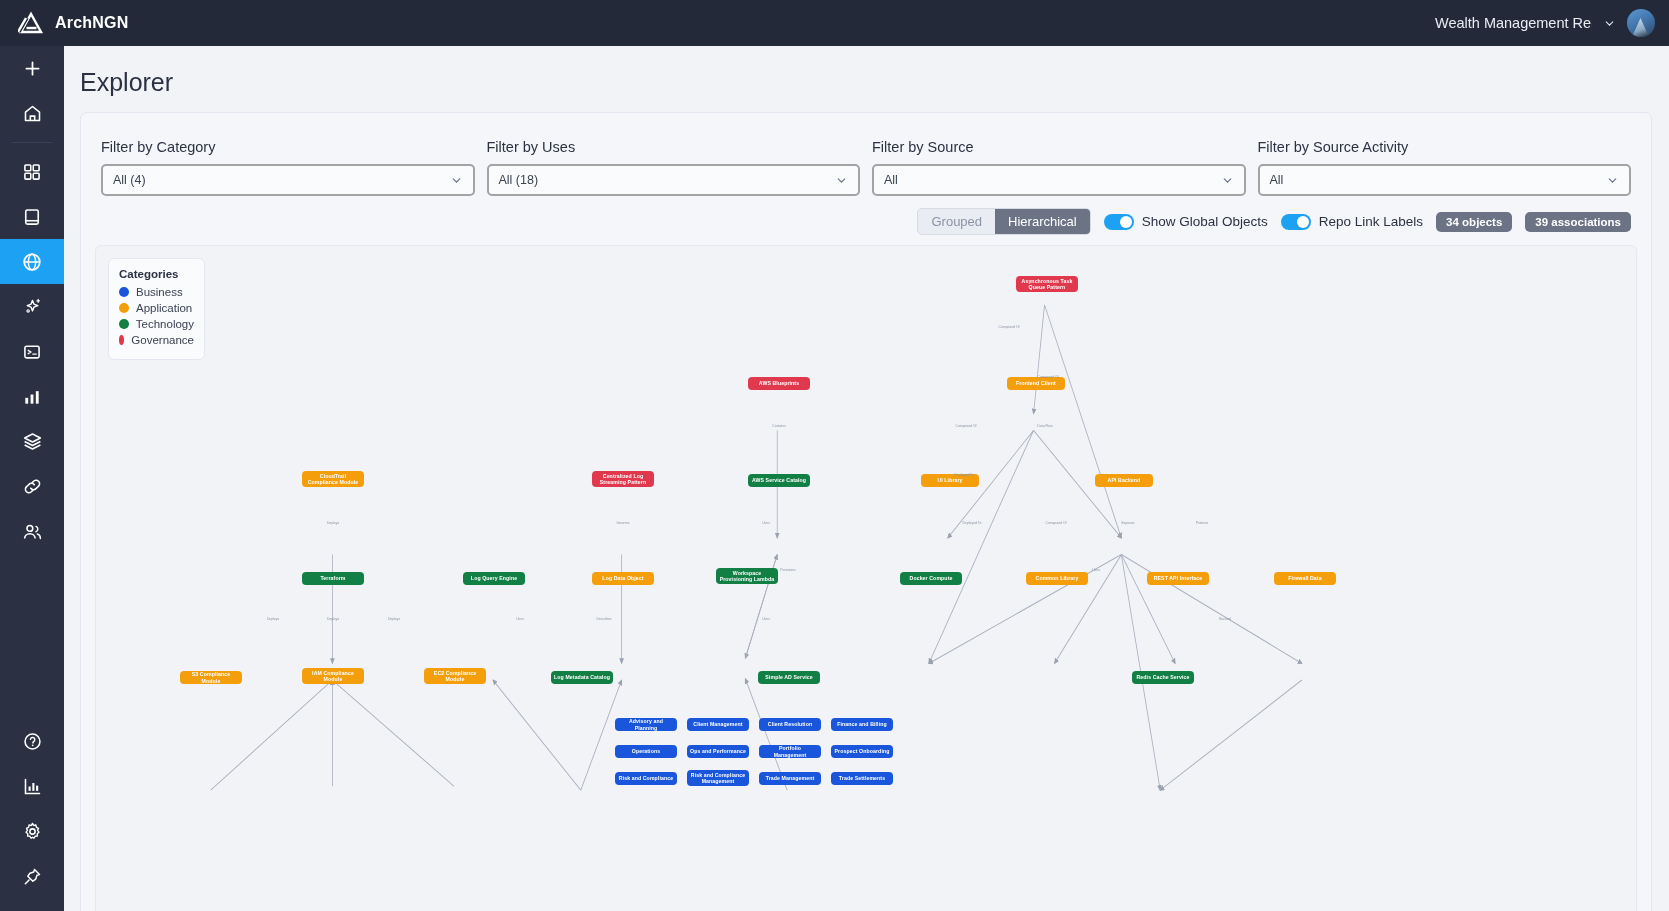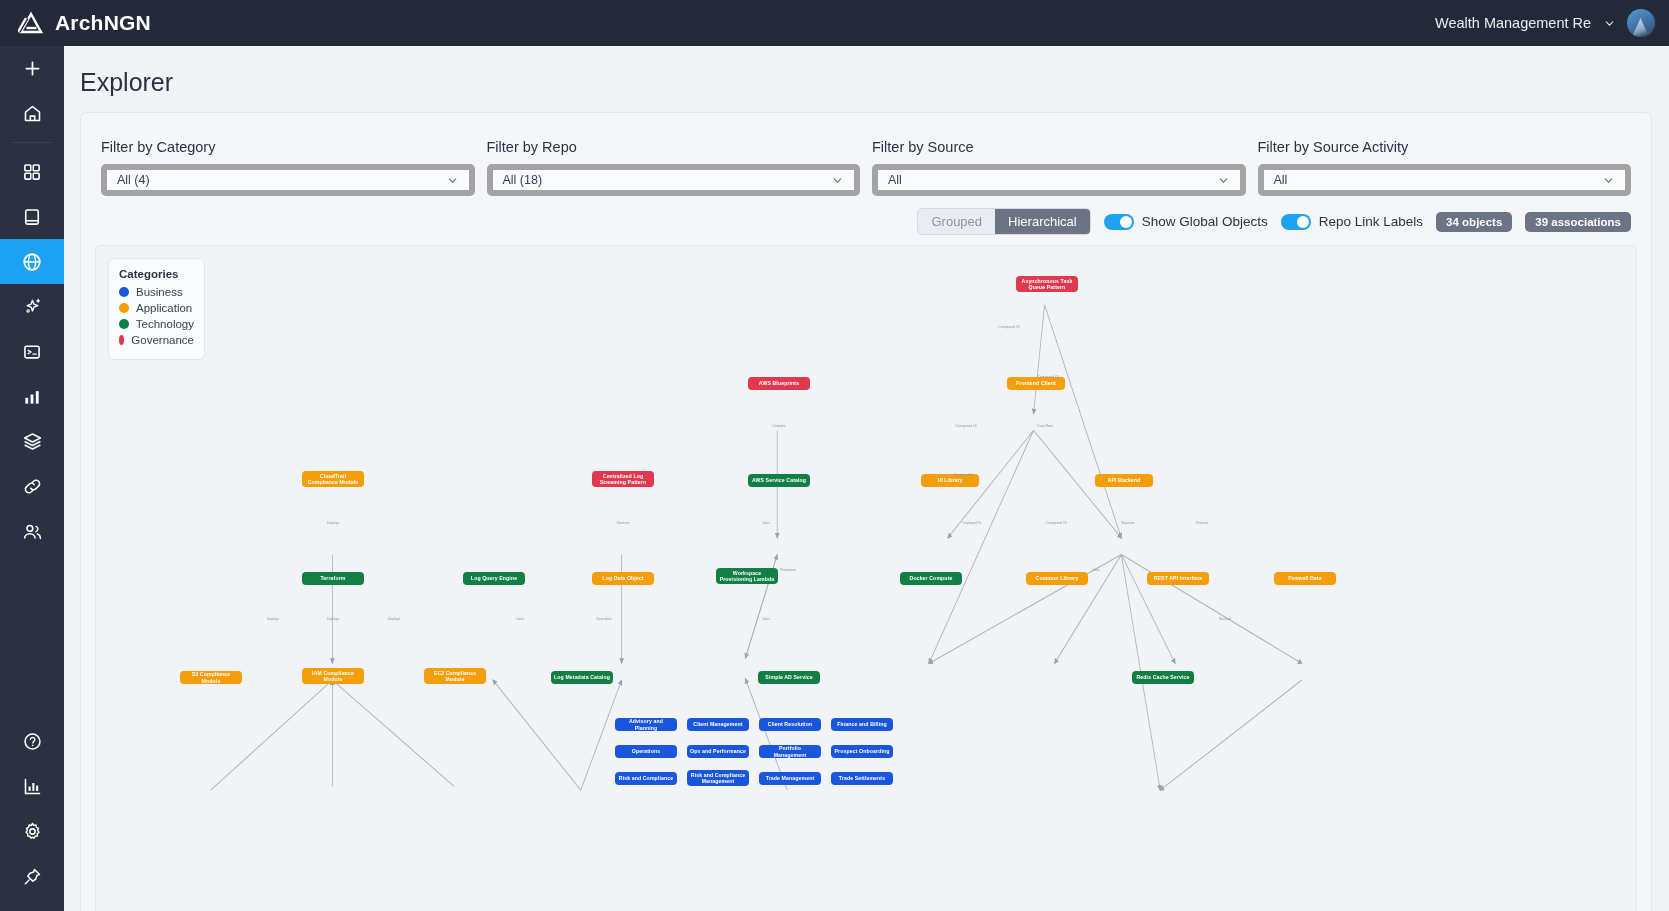--- a/index.html
+++ b/index.html
@@ -8,21 +8,21 @@
     font-family: "Liberation Sans", sans-serif;
     background: #f1f3f7; overflow: hidden;
   }
   
   .topbar {
     position: absolute; left: 0; top: 0; width: 1669px; height: 46px;
     background: #232938; display: flex; align-items: center;
     justify-content: space-between; z-index: 30;
   }
   .brand { display: flex; align-items: center; gap: 7px; padding-left: 18px; }
-  .brand-text { color: #fff; font-size: 21px; font-weight: 600; letter-spacing: .2px; }
+  .brand-text { color: #fff; font-size: 16px; font-weight: 600; letter-spacing: .2px; }
   .topright { display: flex; align-items: center; gap: 11px; padding-right: 14px; }
   .proj-name {
     color: #e9ecf2; font-size: 14.5px; max-width: 157px; overflow: hidden;
     white-space: nowrap; text-overflow: clip;
   }
   .avatar {
     width: 28px; height: 28px; border-radius: 50%;
     background: linear-gradient(150deg,#5b9bd5 0%,#3f6fa5 55%,#2c4765 100%);
     overflow: hidden; position: relative;
   }
@@ -48,21 +48,21 @@
   .page { position: absolute; left: 64px; top: 46px; width: 1605px; height: 865px; }
   .page-title { font-size: 25px; color: #2b3142; padding: 22px 0 0 16px; font-weight: 400; }
   .panel {
     position: absolute; left: 16px; top: 66px; width: 1572px;
     background: #f4f6fa; border: 1px solid #e2e6ee; border-radius: 7px;
   }
   .filters { display: flex; padding: 18px 20px 8px 20px; gap: 12px; }
   .filter { flex: 1; }
   .filter-label { font-size: 14.5px; color: #2c3242; margin-bottom: 9px; margin-top: 8px; }
   .select {
-    height: 32px; background: #fafbfd; border: 6px solid #a3a3a3; border-radius: 5px;
+    height: 32px; background: #fafbfd; border: 2px solid #a3a3a3; border-radius: 5px;
     display: flex; align-items: center; justify-content: space-between;
     padding: 0 10px; font-size: 12.5px; color: #3b4252; cursor: pointer;
   }
   .chev { width: 13px; height: 13px; }
   
   .toolbar {
     display: flex; align-items: center; justify-content: flex-end;
     gap: 13px; padding: 4px 20px 10px 20px;
   }
   .segmented {
@@ -250,21 +250,21 @@
         <div class="filter">
           <div class="filter-label">Filter by Category</div>
           <div class="select">
             <span>All (4)</span>
             <svg class="chev" viewBox="0 0 24 24">
               <path d="M6 9l6 6 6-6" fill="none" stroke="#6b7384" stroke-width="2.2" stroke-linecap="round"></path>
             </svg>
           </div>
         </div>
         <div class="filter">
-          <div class="filter-label">Filter by Repo</div>
+          <div class="filter-label">Filter by Uses</div>
           <div class="select">
             <span>All (18)</span>
             <svg class="chev" viewBox="0 0 24 24">
               <path d="M6 9l6 6 6-6" fill="none" stroke="#6b7384" stroke-width="2.2" stroke-linecap="round"></path>
             </svg>
           </div>
         </div>
         <div class="filter">
           <div class="filter-label">Filter by Source</div>
           <div class="select">

